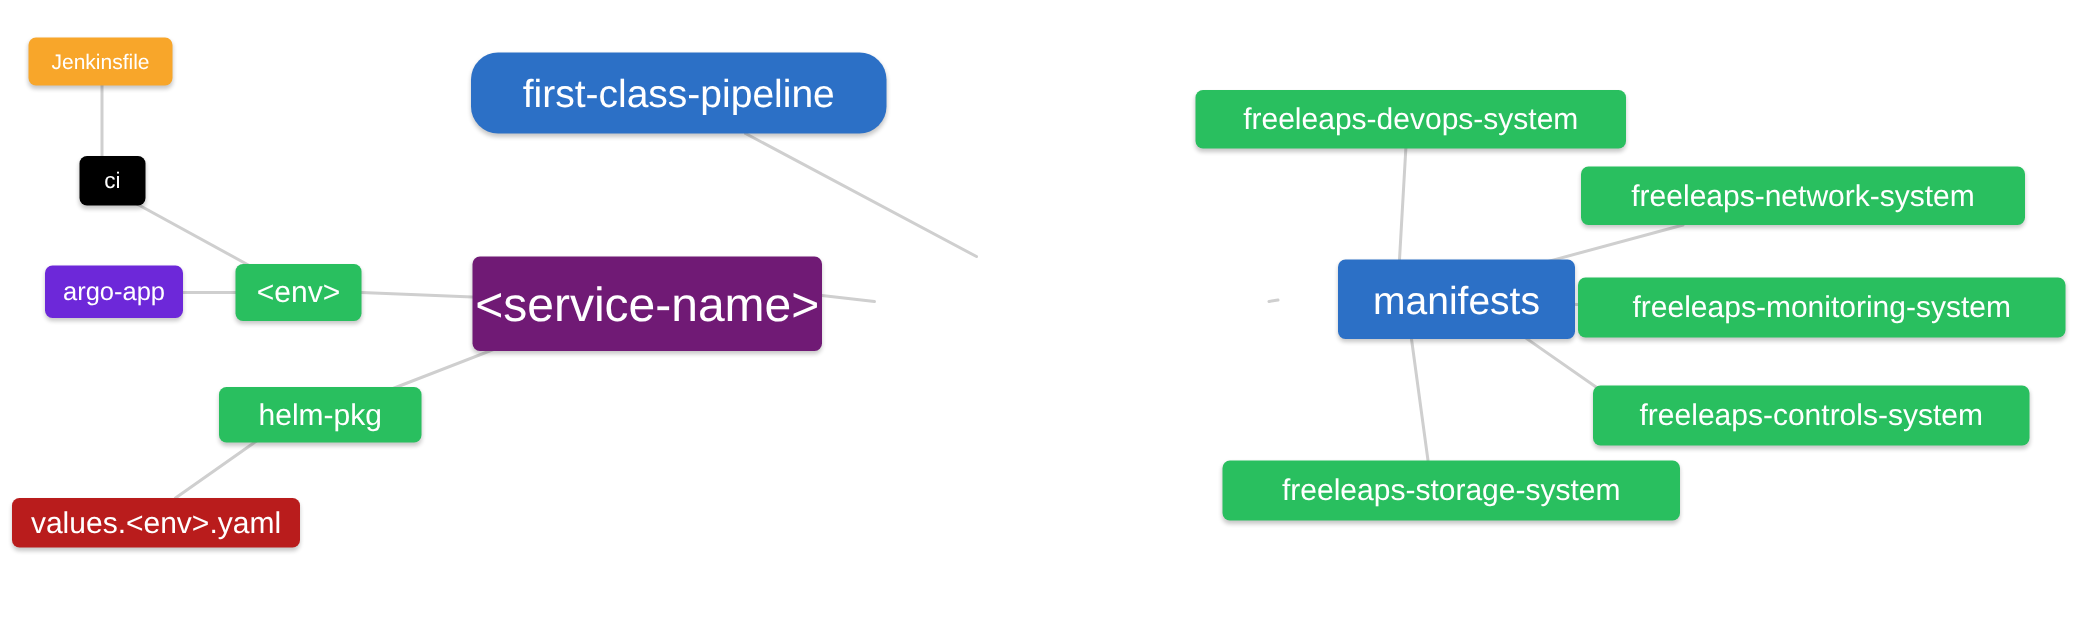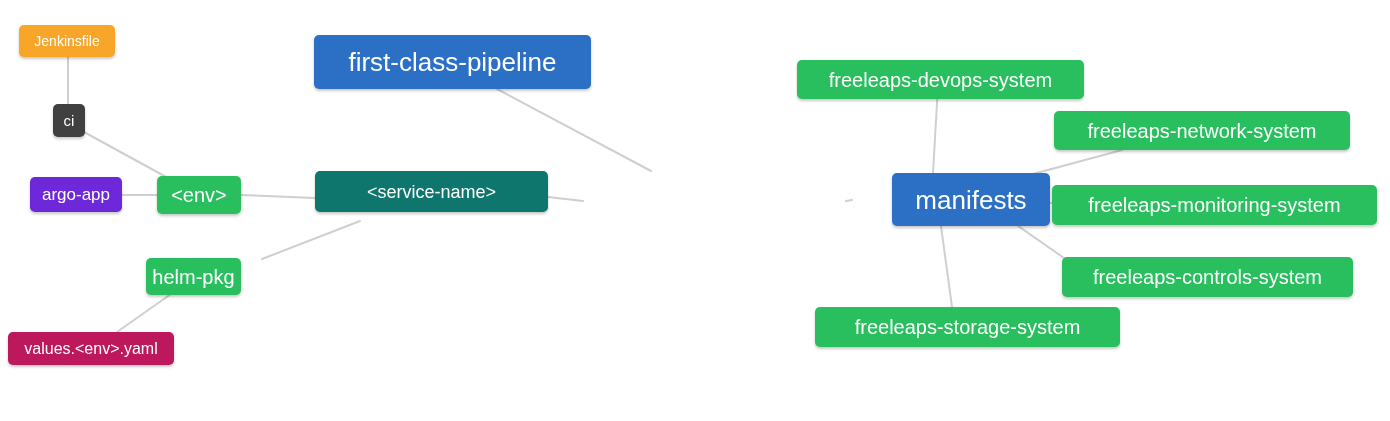--- a/index.html
+++ b/index.html
@@ -60,35 +60,35 @@
     <line x1="548" y1="197" x2="583" y2="201" style="stroke: rgb(207, 207, 207);"></line>
     <line x1="846" y1="201" x2="852" y2="200" style="stroke: rgb(207, 207, 207);"></line>
     <line x1="933" y1="173" x2="939" y2="68" style="stroke: rgb(207, 207, 207);"></line>
     <line x1="1011" y1="180" x2="1122" y2="150" style="stroke: rgb(207, 207, 207);"></line>
     <line x1="1010" y1="202" x2="1052" y2="203" style="stroke: rgb(207, 207, 207);"></line>
     <line x1="1011" y1="221" x2="1064" y2="258" style="stroke: rgb(207, 207, 207);"></line>
     <line x1="941" y1="226" x2="952" y2="307" style="stroke: rgb(207, 207, 207);"></line>
   </svg>
 
 
-  <div class="node" style="left: 314px; top: 35px; width: 277px; height: 54px; font-size: 26px; background: rgb(44, 112, 198);">first-class-pipeline</div>
+  <div class="node" style="left: 314px; top: 35px; width: 277px; height: 54px; font-size: 26px; background: rgb(44, 112, 198); border-radius: 18px;">first-class-pipeline</div>
 
-  <div class="node" style="left: 315px; top: 171px; width: 233px; height: 41px; font-size: 18px; background: #0f766e;">&lt;service-name&gt;</div>
+  <div class="node" style="left: 315px; top: 171px; width: 233px; height: 63px; font-size: 32px; background: #701a75;">&lt;service-name&gt;</div>
 
   <div class="node" style="left: 852px; top: 173px; width: 158px; height: 53px; font-size: 26px; background: rgb(44, 112, 198); margin-left: 40px;">manifests</div>
 
   <div class="node" style="left: 157px; top: 176px; width: 84px; height: 38px; font-size: 20px; background: rgb(41, 191, 95);">&lt;env&gt;</div>
 
-  <div class="node" style="left: 146px; top: 258px; width: 95px; height: 37px; font-size: 20px; background: rgb(41, 191, 95);">helm-pkg</div>
+  <div class="node" style="left: 146px; top: 258px; width: 135px; height: 37px; font-size: 20px; background: rgb(41, 191, 95);">helm-pkg</div>
 
-  <div class="node" style="left: 53px; top: 104px; width: 32px; height: 33px; font-size: 15px; background: #404040;">ci</div>
+  <div class="node" style="left: 53px; top: 104px; width: 44px; height: 33px; font-size: 15px; background: #000000;">ci</div>
 
   <div class="node" style="left: 30px; top: 177px; width: 92px; height: 35px; font-size: 17px; background: #6d28d9;">argo-app</div>
 
-  <div class="node" style="left: 8px; top: 332px; width: 166px; height: 33px; font-size: 16px; background: #be185d;">values.&lt;env&gt;.yaml</div>
+  <div class="node" style="left: 8px; top: 332px; width: 192px; height: 33px; font-size: 20px; background: #b91c1c;">values.&lt;env&gt;.yaml</div>
 
   <div class="node" style="left: 19px; top: 25px; width: 96px; height: 32px; font-size: 14px; background: rgb(248, 166, 42);">Jenkinsfile</div>
 
   <div class="node" style="left: 797px; top: 28px; width: 287px; height: 39px; font-size: 20px; background: rgb(41, 191, 95); margin-top: 32px;">freeleaps-devops-system</div>
 
   <div class="node" style="left: 1052px; top: 185px; width: 325px; height: 40px; font-size: 20px; background: rgb(41, 191, 95);">freeleaps-monitoring-system</div>
 
   <div class="node" style="left: 1054px; top: 111px; width: 296px; height: 39px; font-size: 20px; background: rgb(41, 191, 95);">freeleaps-network-system</div>
 
   <div class="node" style="left: 1062px; top: 257px; width: 291px; height: 40px; font-size: 20px; background: rgb(41, 191, 95);">freeleaps-controls-system</div>

